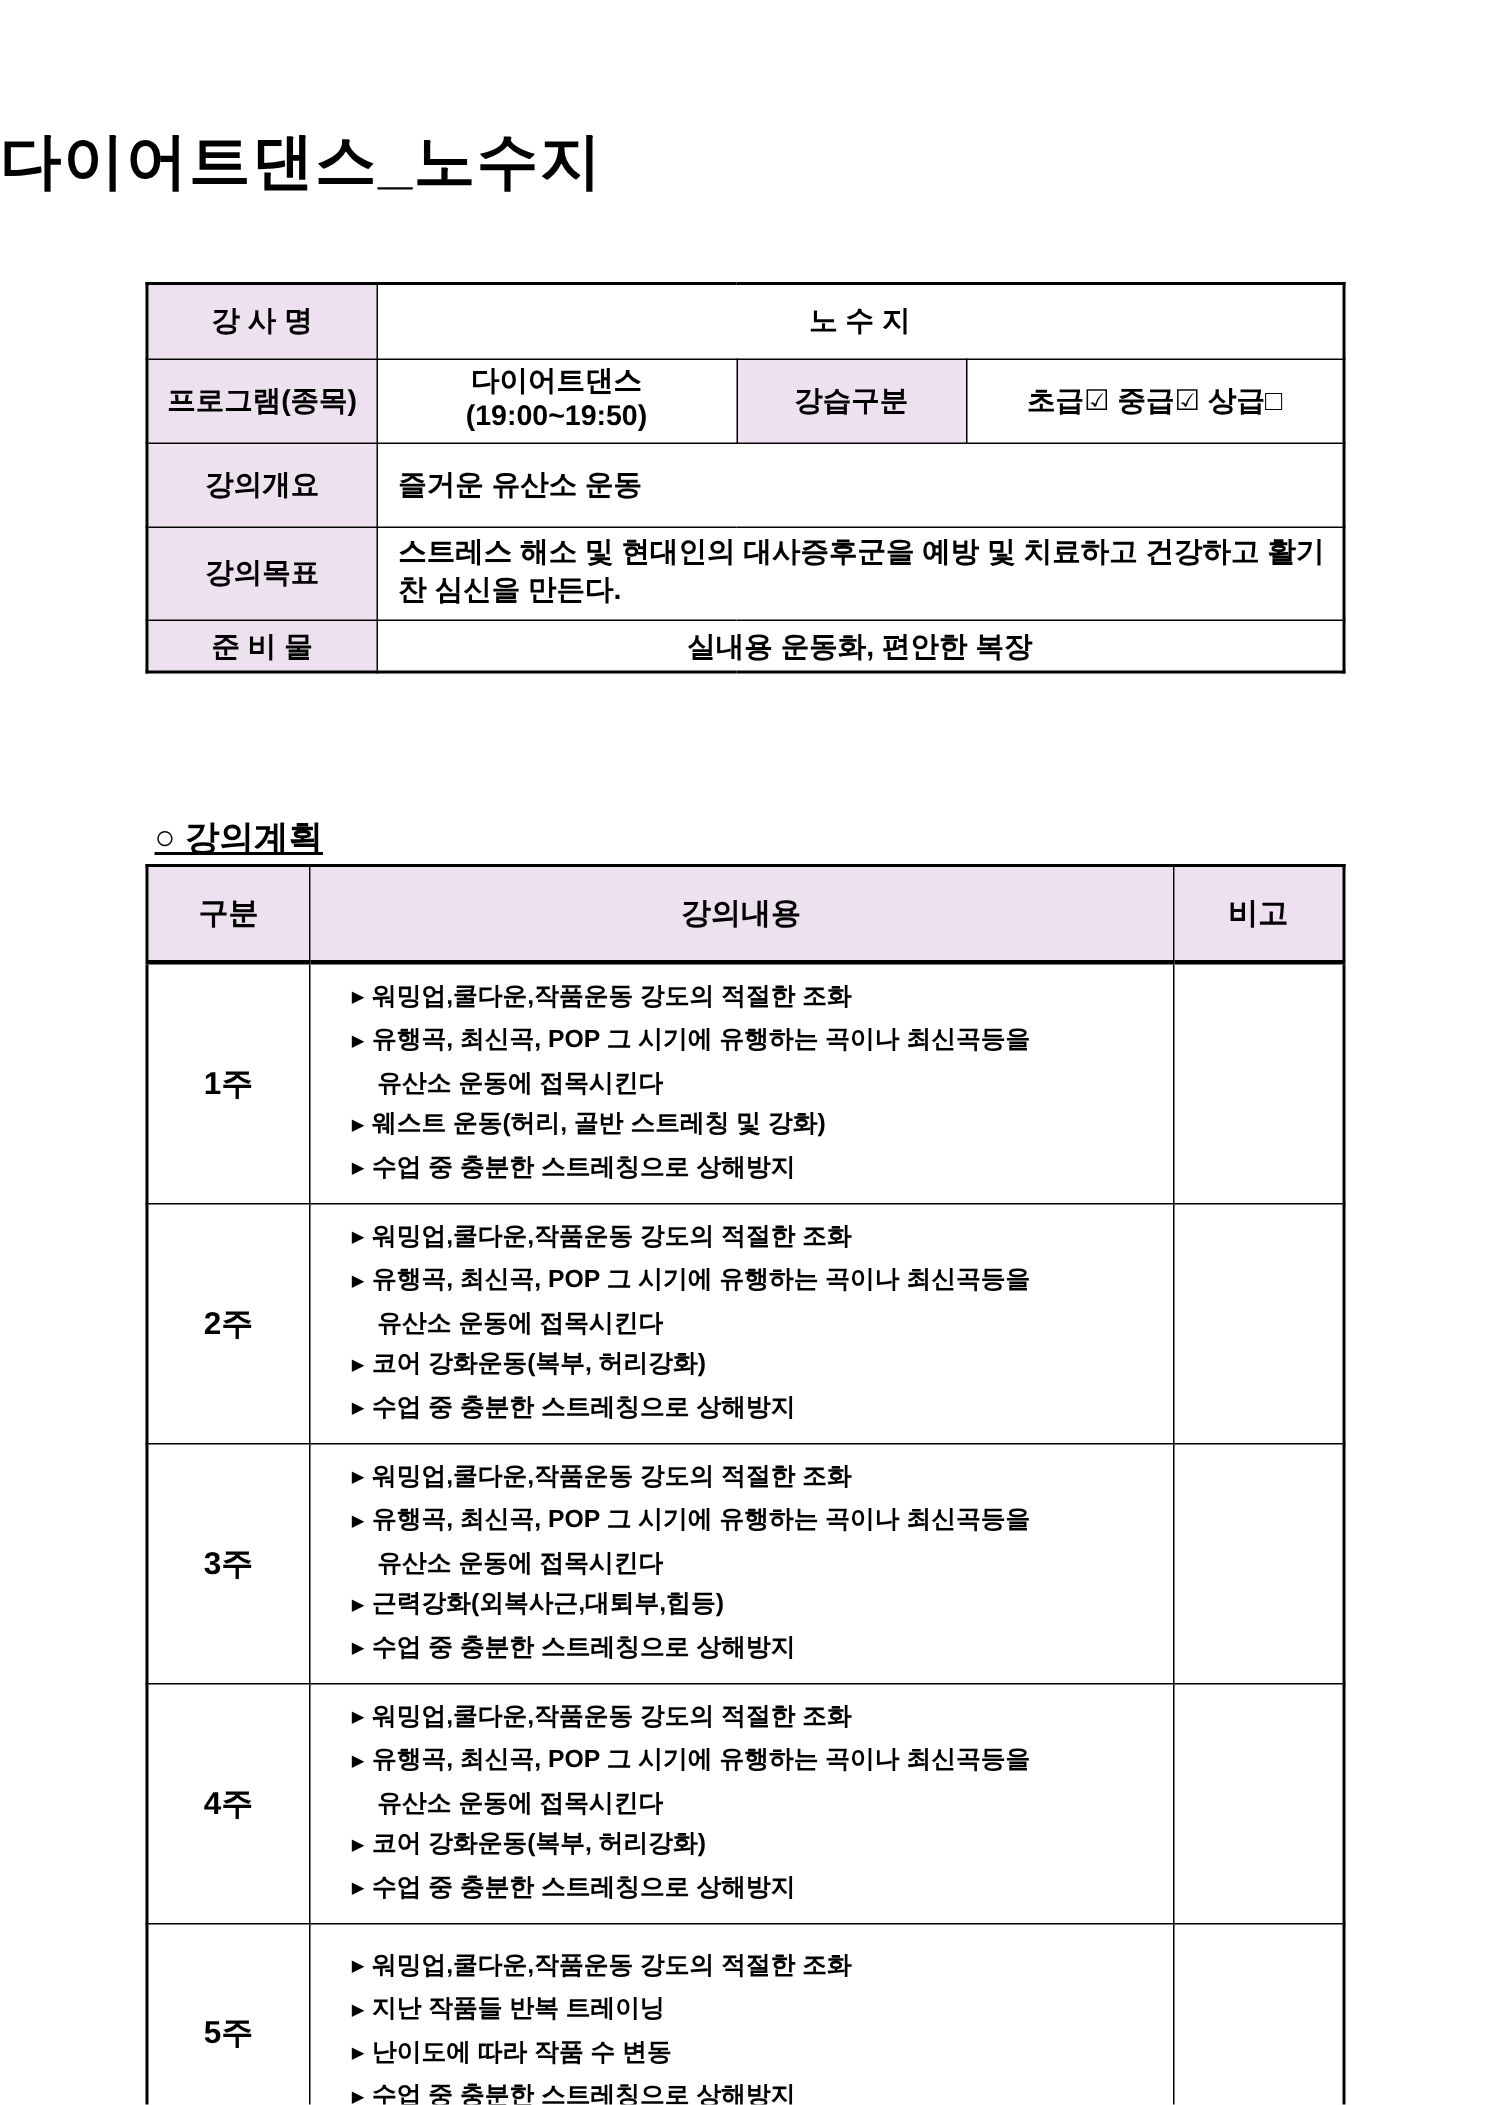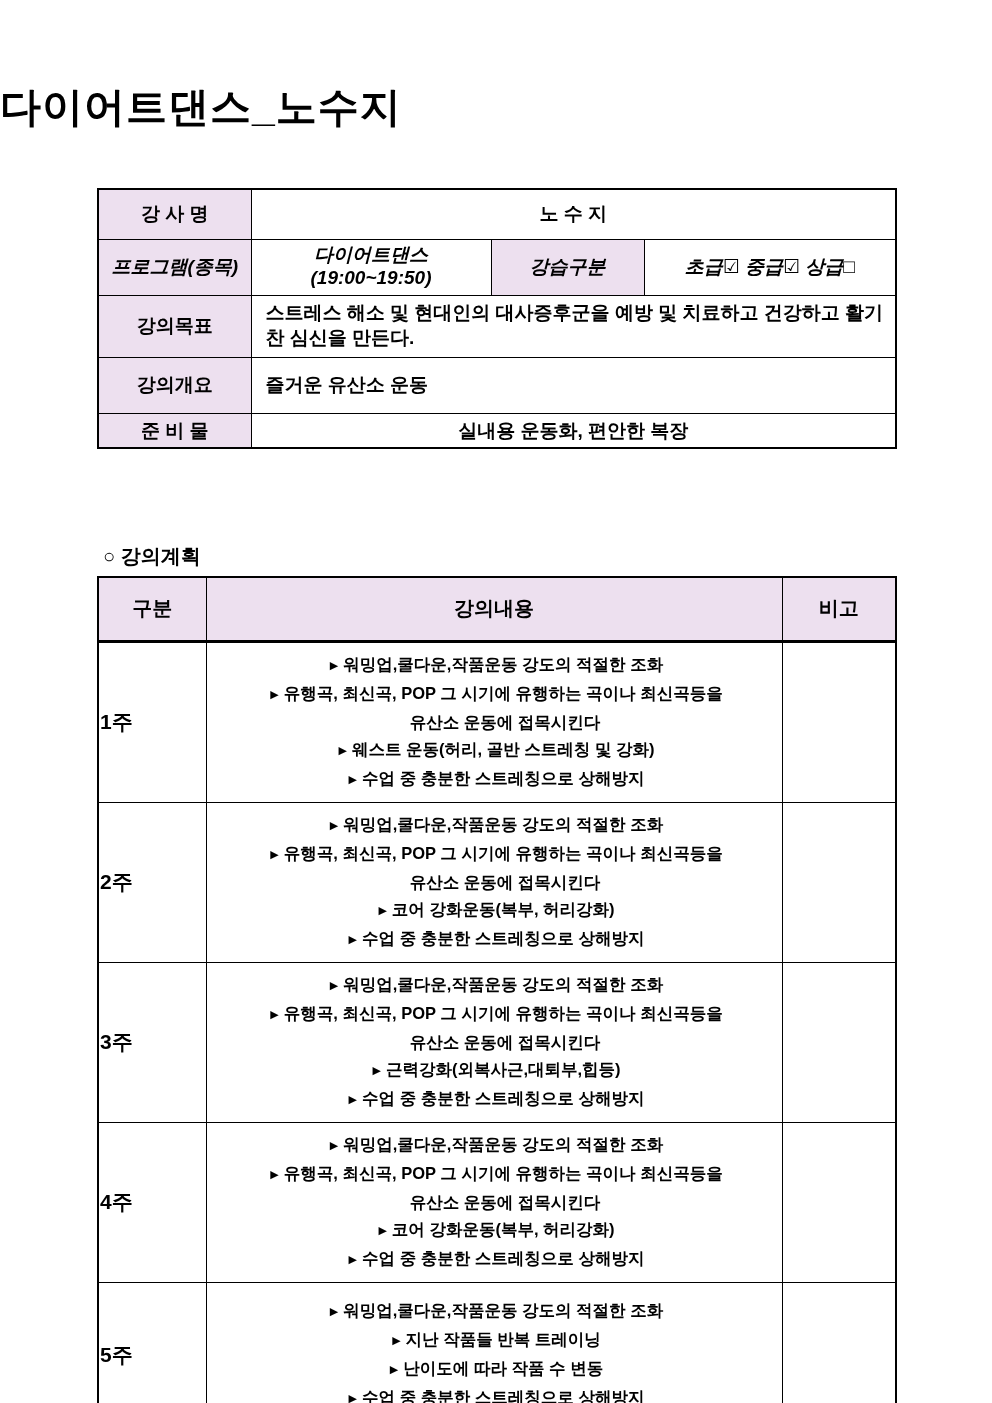--- a/index.html
+++ b/index.html
@@ -28,37 +28,37 @@
   .info-table td{font-size:19px;text-align:center;padding:2px 6px;}
   .label-cell{background:var(--header-fill);}
   .left-cell{text-align:left !important;padding-left:14px !important;}
   .justify-cell{
     text-align:justify !important;text-justify:inter-word;
     padding:4px 12px 6px 14px !important;line-height:1.35;
   }
   .two-line span{display:block;line-height:1.2;}
   .section-heading{
     position:absolute;top:543px;left:103px;
-    font-size:20px;margin:0;
+    font-size:23px;margin:0;text-decoration:underline;
   }
   .plan-table{
     position:absolute;top:576px;left:97px;width:798px;
     border:2px solid var(--border-color);
   }
   .plan-table th{
     background:var(--header-fill);
     font-size:20px;text-align:center;
     border-bottom:3px solid var(--border-color);
   }
   .week-cell{
-    font-size:21px;vertical-align:middle;
+    font-size:21px;text-align:center;vertical-align:middle;
   }
   .content-cell{
-    vertical-align:middle;text-align:center;
-    padding:8px 10px 8px 15px;font-size:16.5px;
+    vertical-align:middle;text-align:left;
+    padding:8px 10px 8px 28px;font-size:16.5px;
   }
   .content-line{line-height:27px;white-space:nowrap;}
   .content-line.cont{padding-left:17px;}
   .bullet{font-size:11px;margin-right:5px;display:inline-block;transform:translateY(-1px);}
   .note-cell{vertical-align:middle;}
 </style>
 </head>
 <body>
 
 <h1 class="doc-title">다이어트댄스_노수지</h1>
@@ -68,36 +68,36 @@
     <col style="width:153px">
       <col style="width:240px">
       <col style="width:153px">
       <col style="width:252px">
   </colgroup>
   <tbody>
       <tr style="height:50px;margin-left:19px;">
     <td class="label-cell">강 사 명</td>
     <td colspan="3">노 수 지</td>
   </tr>
-  <tr style="height:56px;font-style:italic;">
+  <tr style="height:56px;">
     <td class="label-cell">프로그램(종목)</td>
     <td class="two-line">
       <span>다이어트댄스</span>
       <span>(19:00~19:50)</span>
     </td>
     <td class="label-cell">강습구분</td>
     <td>초급☑ 중급☑ 상급□</td>
   </tr>
+  <tr style="height:56px;">
+    <td class="label-cell">강의개요</td>
+    <td colspan="3" class="left-cell">즐거운 유산소 운동</td>
+  </tr>
   <tr style="height:58px;">
     <td class="label-cell">강의목표</td>
     <td colspan="3" class="justify-cell">스트레스 해소 및 현대인의 대사증후군을 예방 및 치료하고 건강하고 활기찬 심신을 만든다.</td>
-  </tr>
-  <tr style="height:56px;">
-    <td class="label-cell">강의개요</td>
-    <td colspan="3" class="left-cell">즐거운 유산소 운동</td>
   </tr>
   <tr style="height:35px;">
     <td class="label-cell">준 비 물</td>
     <td colspan="3">실내용 운동화, 편안한 복장</td>
   </tr>
 </tbody>
   </table>
 
 <h2 class="section-heading">○  강의계획</h2>
 

